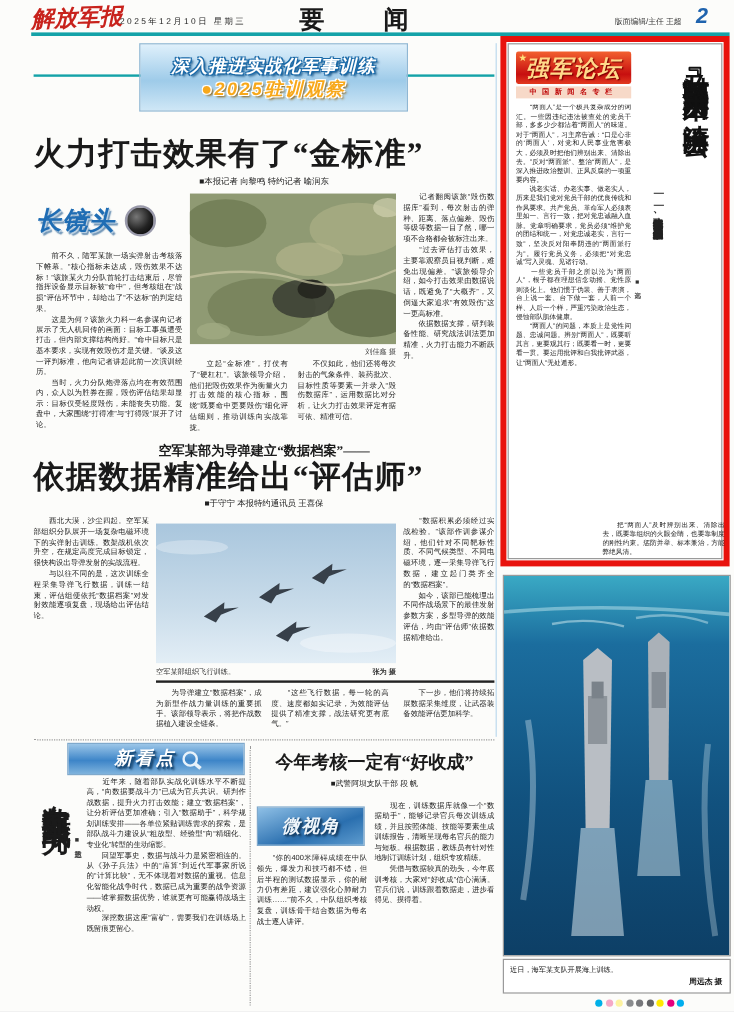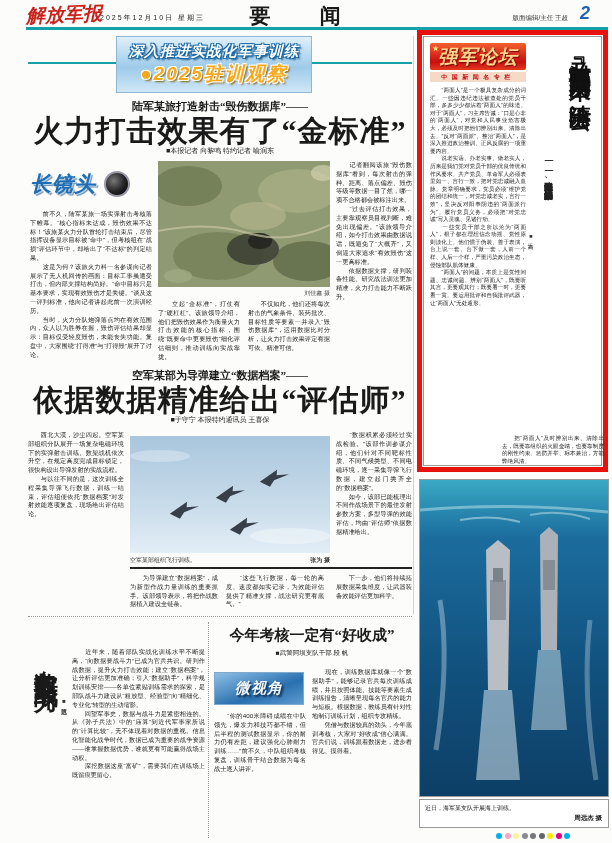--- a/index.html
+++ b/index.html
@@ -11,31 +11,31 @@
             font-style:italic;font-weight:bold;font-size:19px;color:#c8221c;transform:rotate(-2deg);}
   .hdate{left:100px;top:13px;font-size:7px;letter-spacing:2px;color:#222;}
   .section-title{left:0;top:2px;width:612px;text-align:center;font-size:21px;font-weight:900;
             letter-spacing:22px;box-sizing:border-box;font-family:"Liberation Serif",serif;}
   .editor{right:44px;top:14px;font-size:6.5px;color:#333;}
   .pagenum{right:22px;top:3px;font-size:18px;font-weight:bold;font-style:italic;color:#1f63ae;}
   .header-rule{left:26px;top:27px;width:582px;height:2.5px;background:#14a2a8;}
   .vdiv-blue{left:413px;top:36px;width:1px;height:578px;background:#bcd9ee;}
   
   .tealline{left:28px;top:62px;width:384px;height:1.5px;background:#14a2a8;}
-  .banner{left:116px;top:36px;width:196px;height:57px;border:1px solid #8fb7d4;box-sizing:border-box;
+  .banner{left:116px;top:36px;width:224px;height:57px;border:1px solid #8fb7d4;box-sizing:border-box;
           background:linear-gradient(180deg,#dff0fb 0%,#9ecbe9 55%,#cfe7f6 100%);
           display:flex;flex-direction:column;align-items:center;justify-content:center;}
   .banner-l1{font-size:14.5px;font-weight:900;font-style:italic;color:#ffffff;letter-spacing:1px;
           text-shadow:1px 1px 0 #1b6aa8,-1px 1px 0 #1b6aa8,1px -1px 0 #1b6aa8,-1px -1px 0 #1b6aa8,2px 2px 2px #0d4d80;}
-  .banner-l2{font-size:19px;font-weight:900;font-style:italic;color:#f7a81b;letter-spacing:2px;
+  .banner-l2{font-size:15px;font-weight:900;font-style:italic;color:#f7a81b;letter-spacing:2px;
           text-shadow:1px 1px 0 #fff,-1px -1px 0 #fff,1px -1px 0 #fff,-1px 1px 0 #fff,2px 2px 2px #8a5a00;text-align:right;}
   
   .kicker{left:28px;width:384px;text-align:center;font-size:11px;font-weight:bold;
           font-family:"Liberation Serif",serif;}
-  .headline{left:28px;width:384px;text-align:center;font-size:30px;font-weight:900;
+  .headline{left:28px;width:384px;text-align:left;font-size:26px;font-weight:900;
           letter-spacing:1px;font-family:"Liberation Serif",serif;}
   .byline{left:28px;width:384px;text-align:center;font-size:7px;color:#222;}
   
   .txtcol{font-size:6.2px;line-height:8.8px;text-align:justify;color:#1c1c1c;overflow:hidden;}
   .txtcol .para{margin:0;}
   .smallcol{font-size:5.6px;line-height:7.6px;text-align:justify;color:#222;overflow:hidden;}
   .smallcol .para{margin:0;}
   
   .cjt{left:30px;top:162px;width:122px;height:44px;display:flex;align-items:center;gap:8px;}
   .cjt-text{font-size:21px;font-weight:900;font-style:italic;color:#1f6db4;letter-spacing:1px;
@@ -111,21 +111,20 @@
   <div class="abs pagenum">2</div>
   <div class="abs header-rule"></div>
   <div class="abs vdiv-blue"></div>
 
   <div class="abs tealline"></div>
   <div class="abs banner">
     <div class="banner-l1">深入推进实战化军事训练</div>
     <div class="banner-l2">●2025驻训观察</div>
   </div>
 
-  <div class="abs kicker" style="top:99px;">陆军某旅打造射击“毁伤数据库”——</div>
   <div class="abs headline" style="top:111px;">火力打击效果有了“金标准”</div>
   <div class="abs byline" style="top:146px;">■本报记者 向黎鸣 特约记者 喻润东</div>
 
   <div class="abs cjt">
     <span class="cjt-text">长镜头</span>
     <span class="cjt-lens"></span>
   </div>
   <div class="abs txtcol" style="left:30px;top:210px;width:122px;height:156px;">
       <div class="para">　　前不久，陆军某旅一场实弹射击考核落下帷幕。“核心指标未达成，毁伤效果不达标！”该旅某火力分队首轮打击结束后，尽管指挥设备显示目标被“命中”，但考核组在“战损”评估环节中，却给出了“不达标”的判定结果。</div>
       <div class="para">　　这是为何？该旅火力科一名参谋向记者展示了无人机回传的画面：目标工事虽遭受打击，但内部支撑结构尚好。“命中目标只是基本要求，实现有效毁伤才是关键。”谈及这一评判标准，他向记者讲起此前一次演训经历。</div>
@@ -214,20 +213,24 @@
   <div class="abs txtcol" style="left:226px;top:574px;width:98px;height:38px;">
       <div class="para">　　“这些飞行数据，每一轮的高度、速度都如实记录，为效能评估提供了精准支撑，战法研究更有底气。”</div>
     </div>
   <div class="abs txtcol" style="left:336px;top:574px;width:76px;height:38px;">
       <div class="para">　　下一步，他们将持续拓展数据采集维度，让武器装备效能评估更加科学。</div>
     </div>
 
   <div class="abs dotline-h"></div>
   <div class="abs dotline-v"></div>
 
+  <div class="abs xkd-banner">
+    <span class="xkd-text">新看点</span>
+    <span class="mag"></span>
+  </div>
   <div class="abs vtitle">向数据要战斗力</div>
   <div class="abs vauthor">■范恩达</div>
   <div class="abs txtcol" style="left:72px;top:648px;width:133px;height:190px;">
       <div class="para">　　近年来，随着部队实战化训练水平不断提高，“向数据要战斗力”已成为官兵共识。研判作战数据，提升火力打击效能；建立“数据档案”，让分析评估更加准确；引入“数据助手”，科学规划训练安排——各单位紧贴训练需求的探索，是部队战斗力建设从“粗放型、经验型”向“精细化、专业化”转型的生动缩影。</div>
       <div class="para">　　回望军事史，数据与战斗力是紧密相连的。从《孙子兵法》中的“庙算”到近代军事家所说的“计算比较”，无不体现着对数据的重视。信息化智能化战争时代，数据已成为重要的战争资源——谁掌握数据优势，谁就更有可能赢得战场主动权。</div>
       <div class="para">　　深挖数据这座“富矿”，需要我们在训练场上既留痕更留心。</div>
     </div>
 
   <div class="abs feat-headline">今年考核一定有“好收成”</div>
   <div class="abs feat-byline">■武警阿坝支队干部 段 帆</div>

